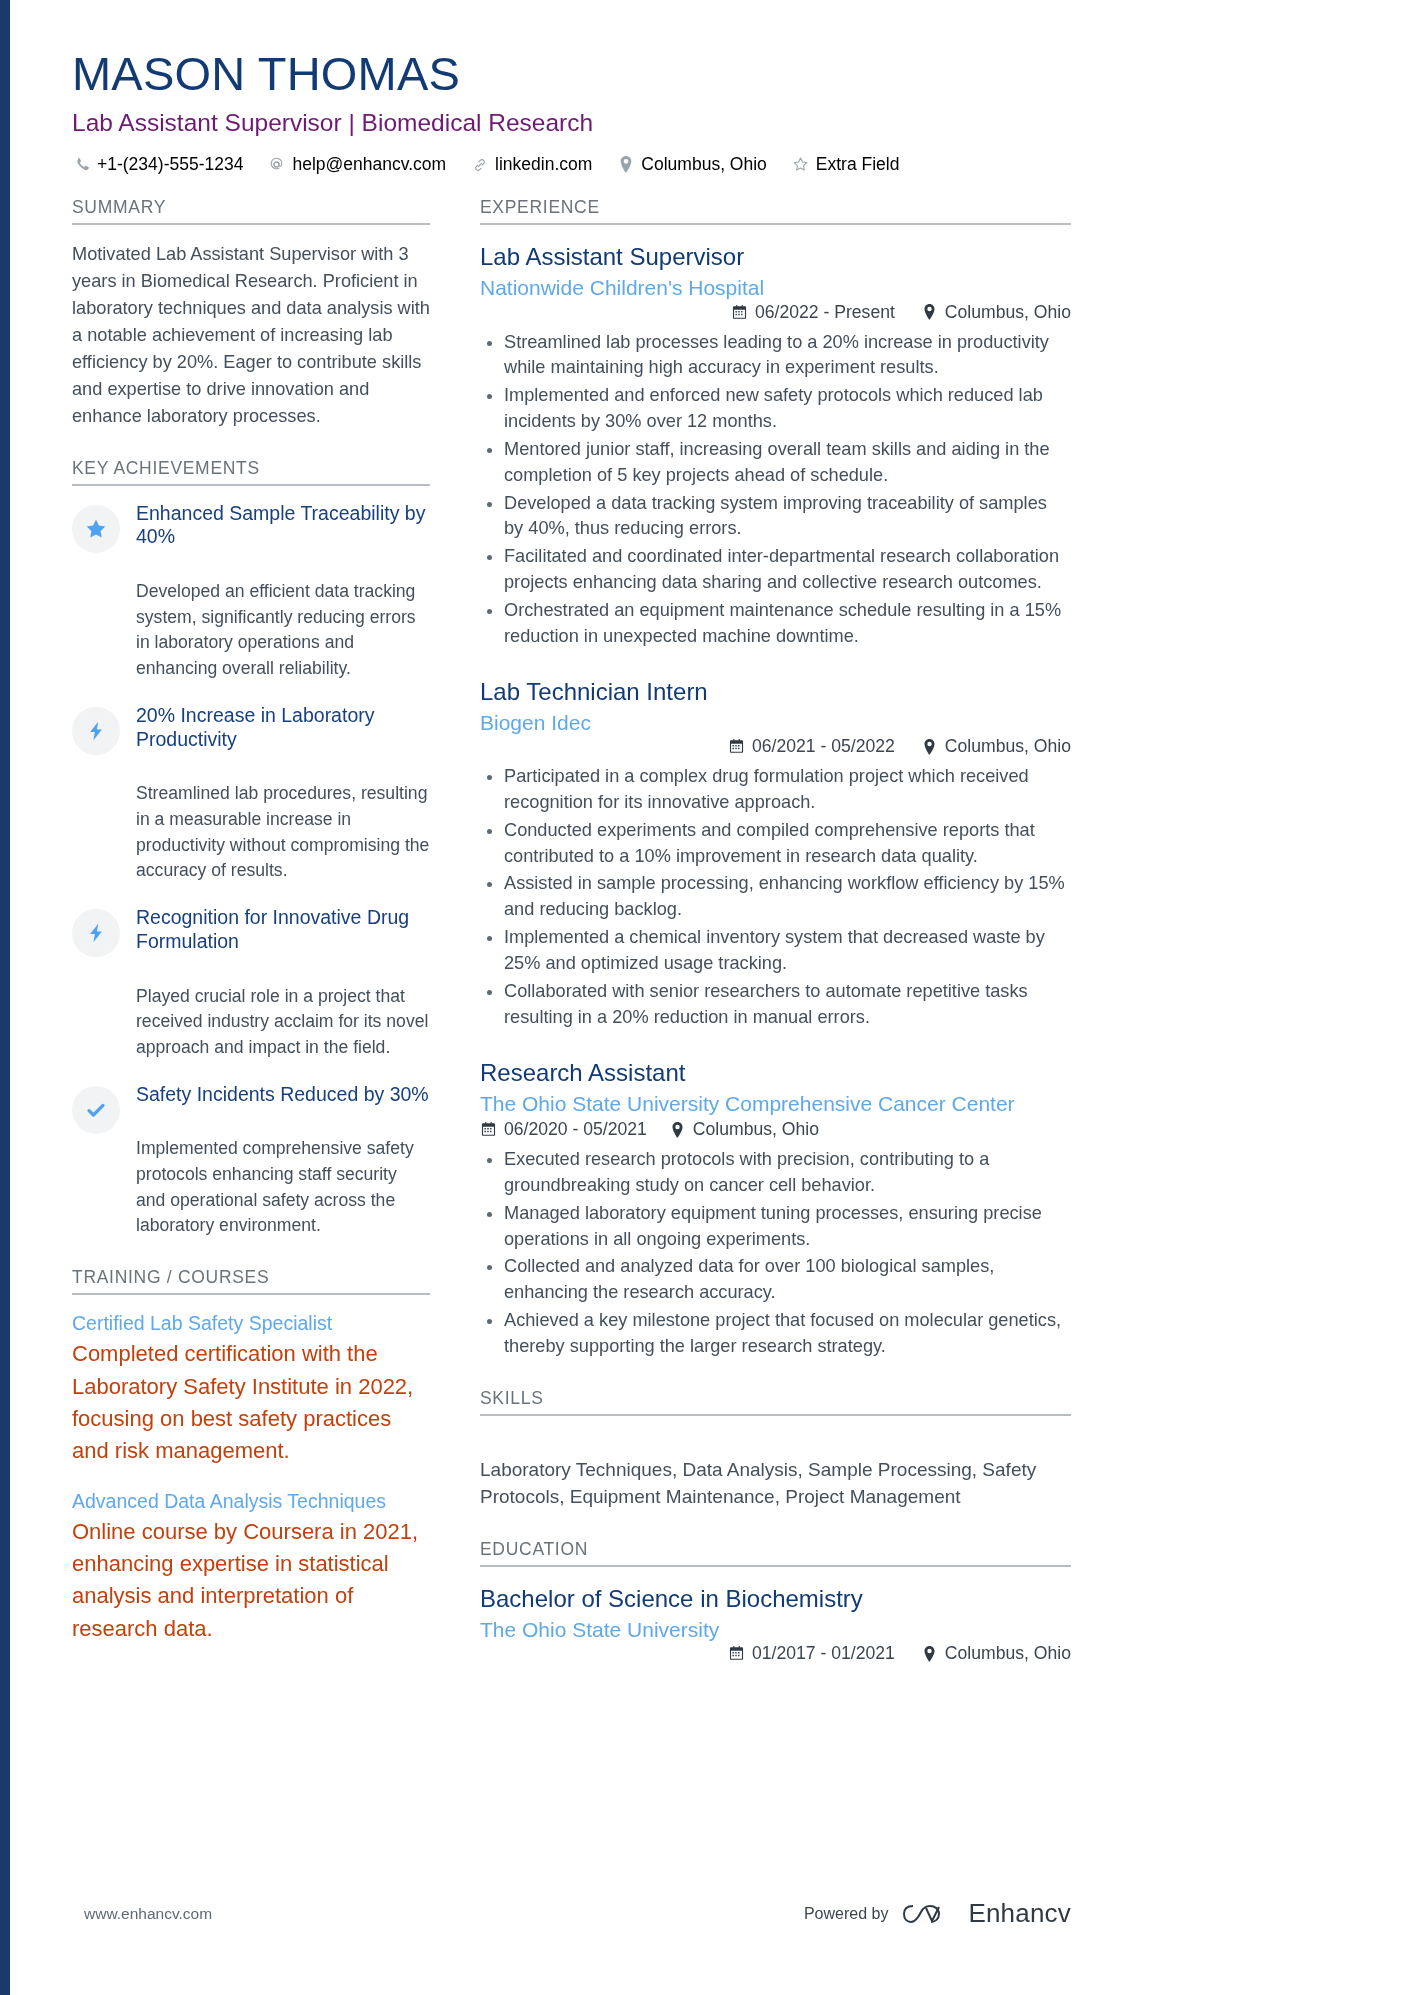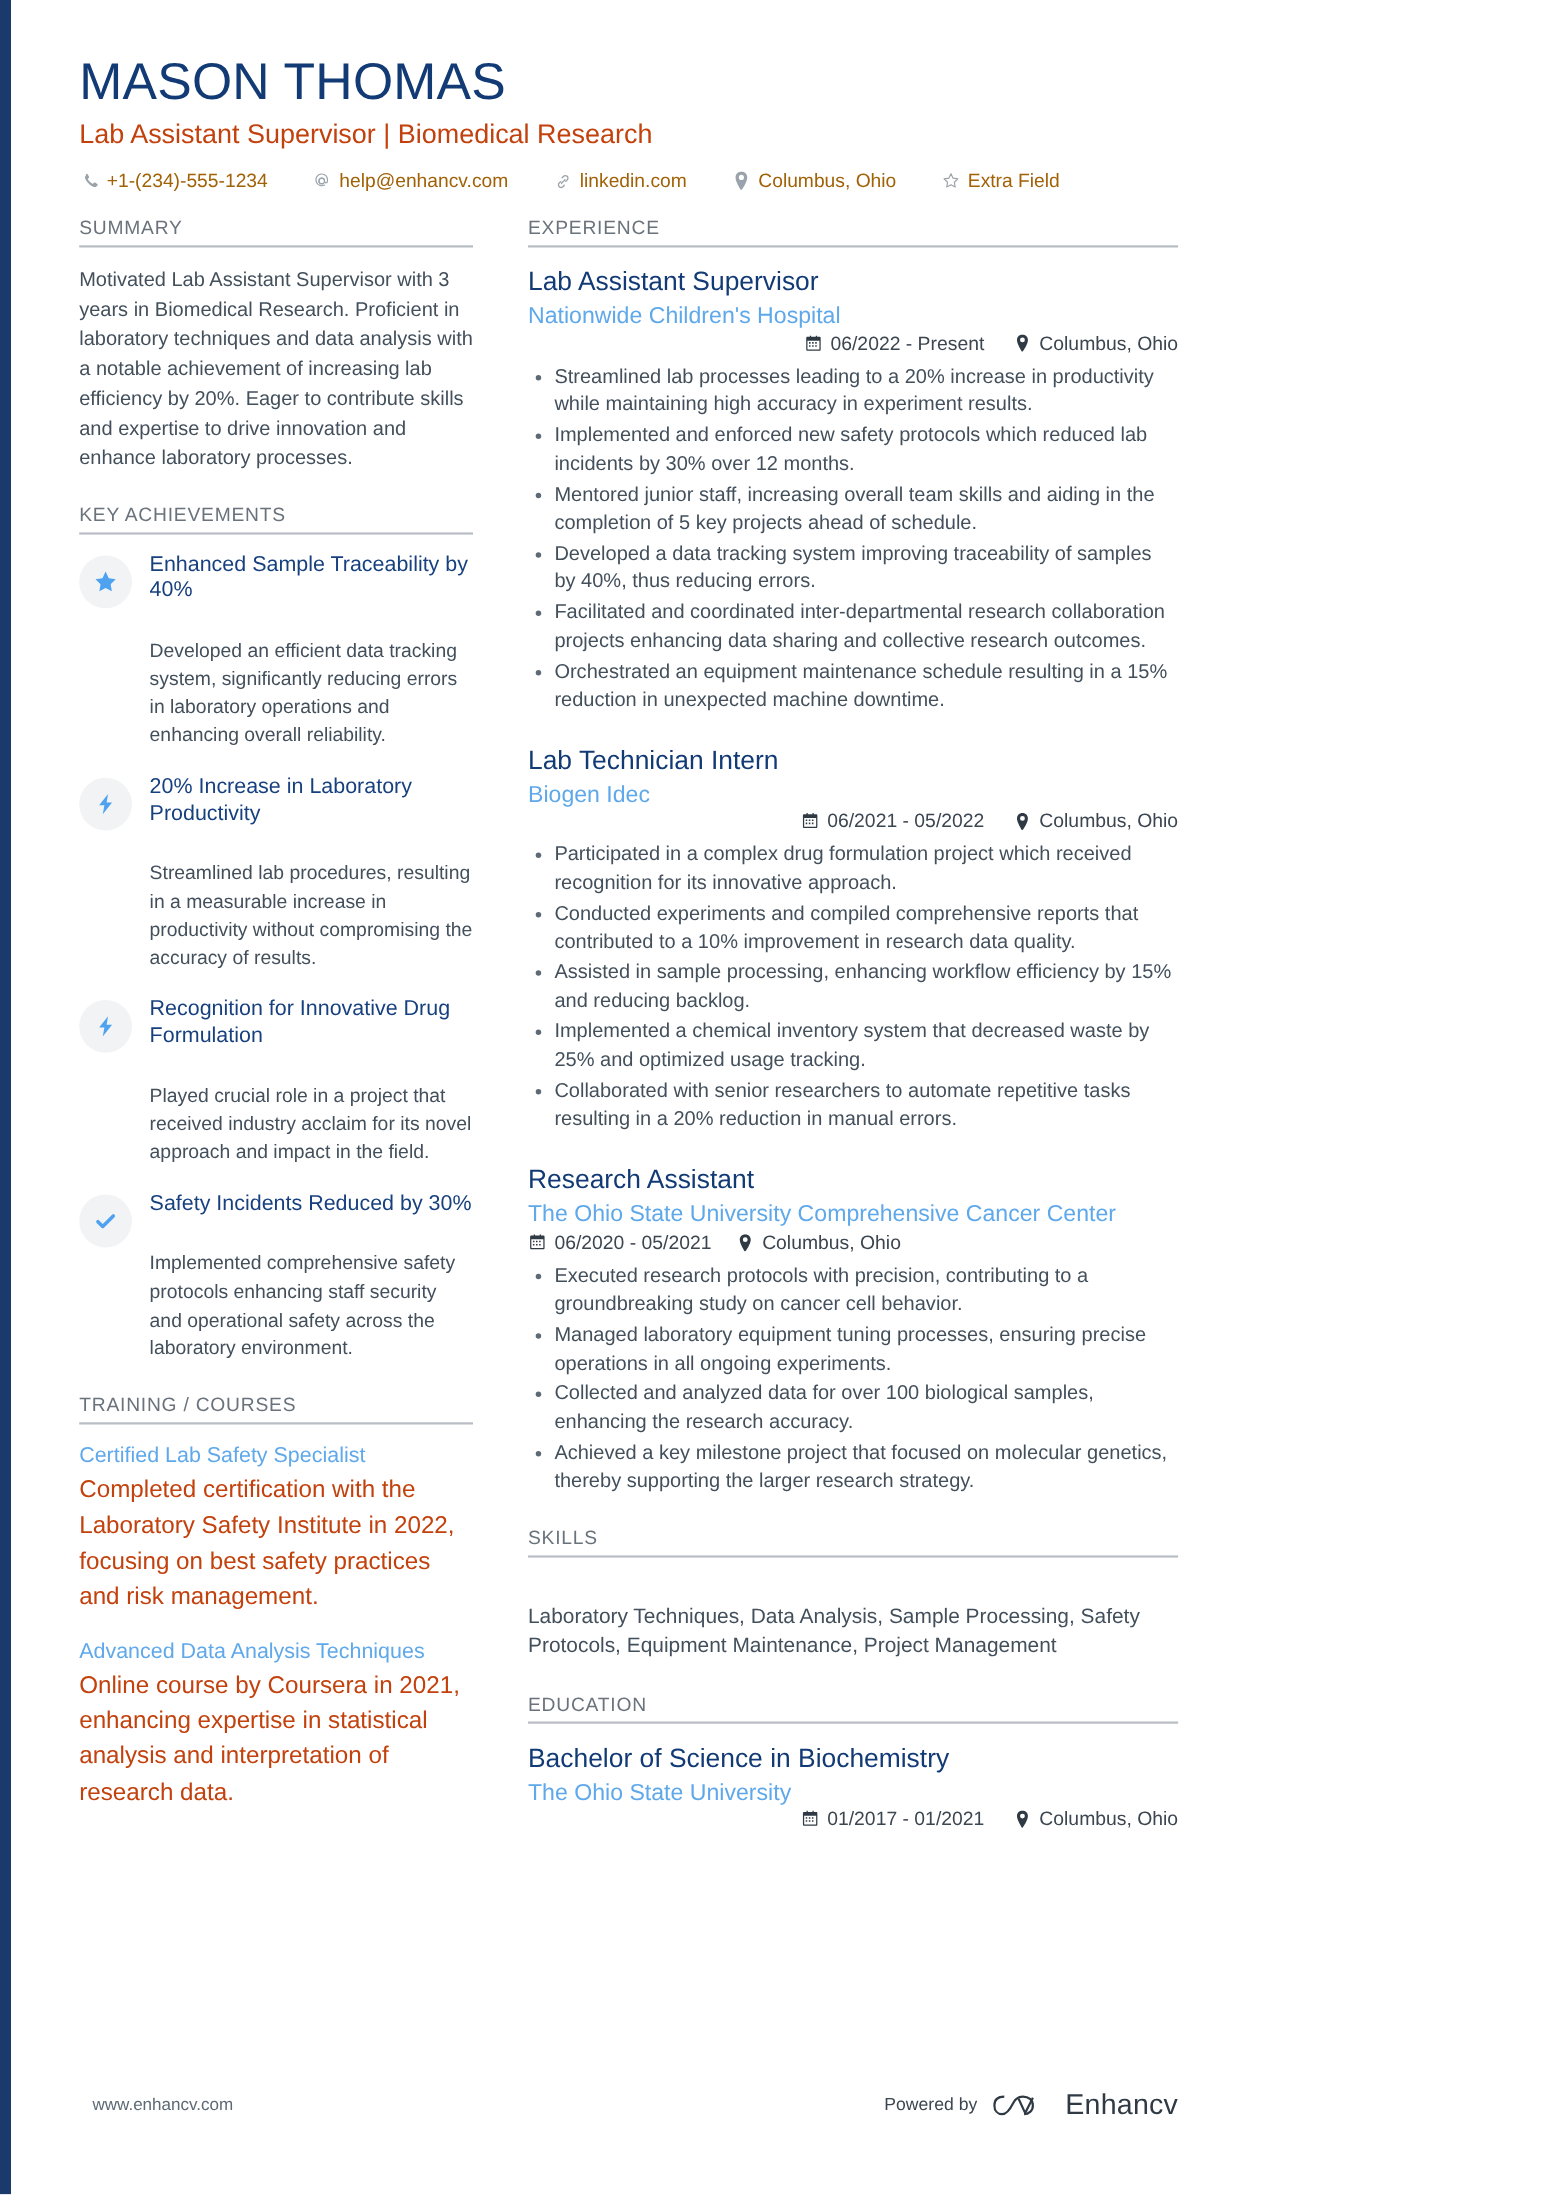--- a/index.html
+++ b/index.html
@@ -33,31 +33,31 @@
     font-size: 47px;
     font-weight: 400;
     letter-spacing: 0.2px;
     color: #123a75;
     line-height: 1.12;
   }
   .headline {
     margin-top: 7px;
     font-size: 24.5px;
     font-weight: 400;
-    color: #c2410c;
+    color: #701a75;
     line-height: 1.2;
   }
   .contact-row {
     margin-top: 17px;
     display: flex;
     flex-wrap: wrap;
     align-items: center;
-    gap: 16px;
+    gap: 0px;
     font-size: 17.5px;
-    color: #a16207;
+    color: #000000;
   }
   .contact-item {
     display: inline-flex;
     align-items: center;
     margin-right: 24px;
     white-space: nowrap;
   }
   .contact-item .ci {
     display: inline-flex;
     align-items: center;

